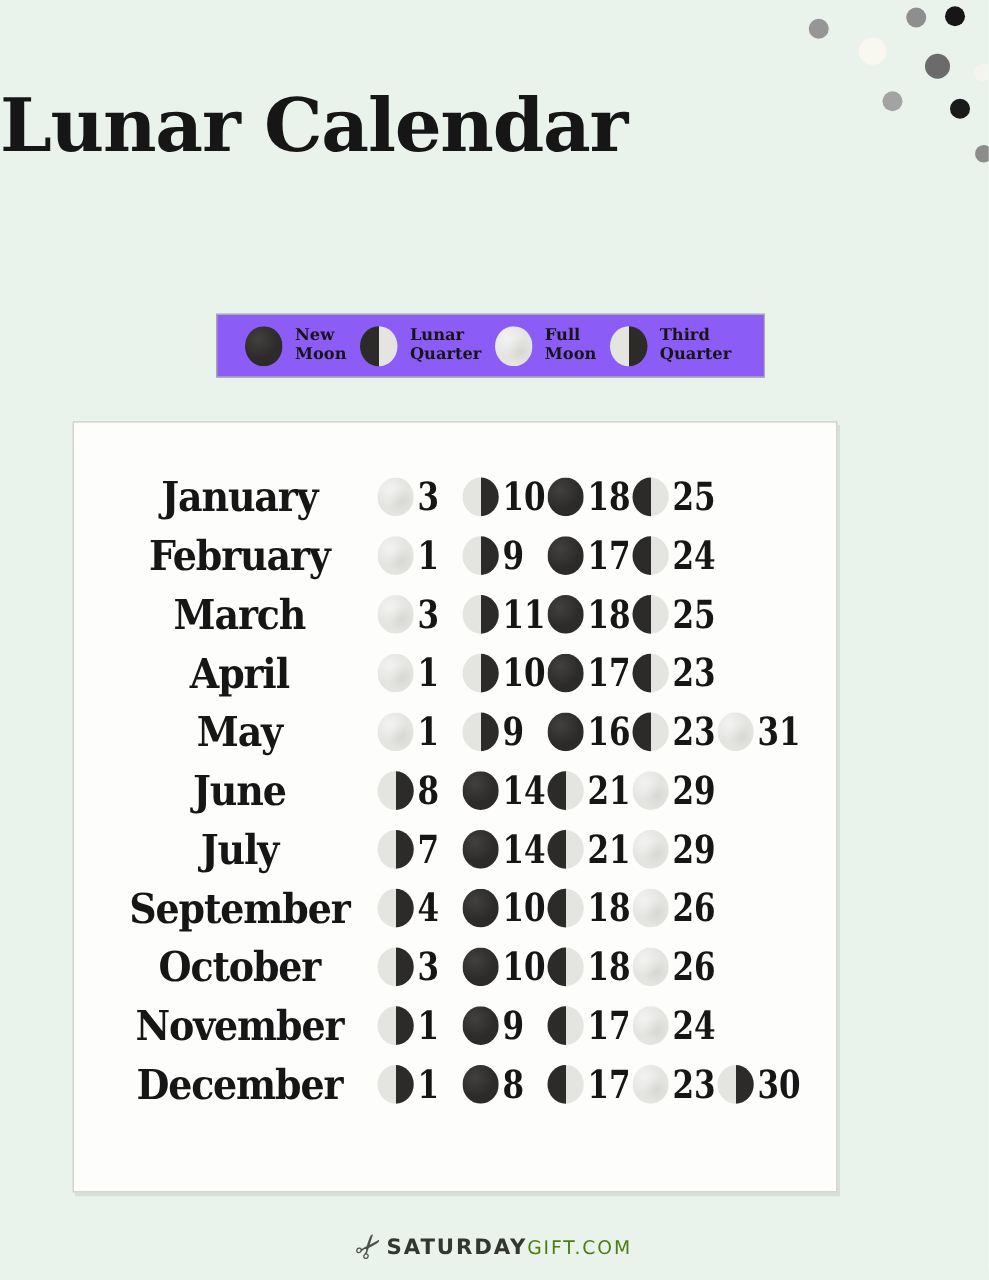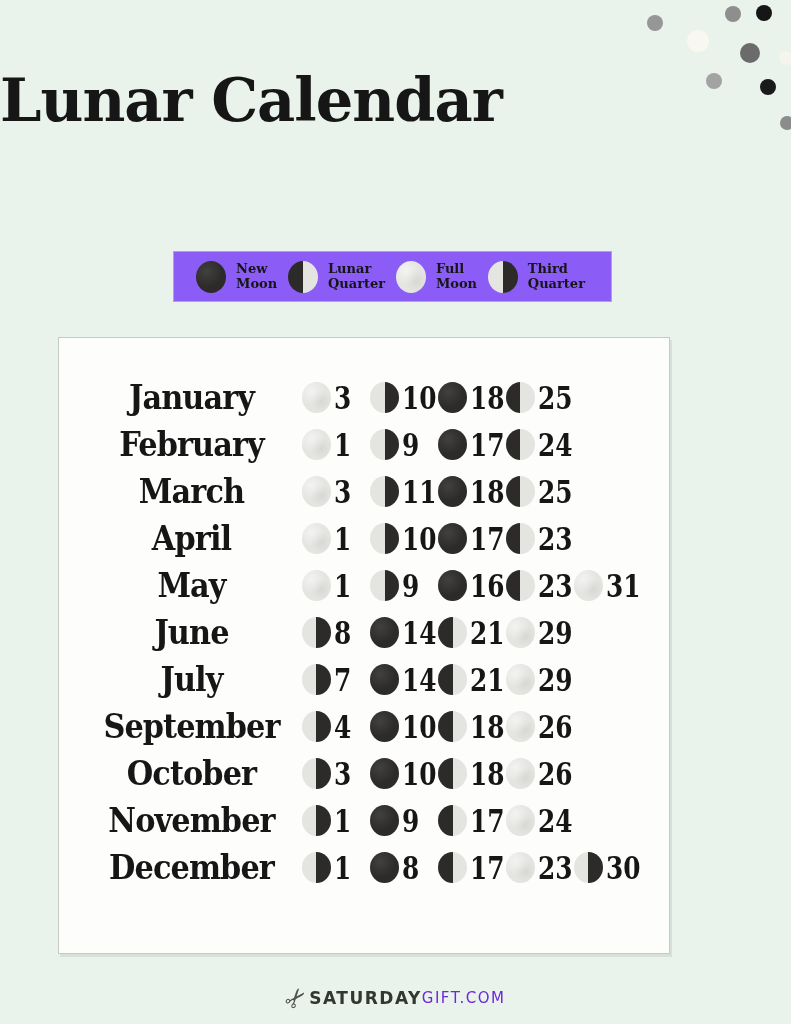--- a/index.html
+++ b/index.html
@@ -78,21 +78,21 @@
   .footer{
     position:absolute;top:978px;left:0;width:100%;height:40px;
     display:flex;align-items:center;justify-content:center;
     font-family:"DejaVu Sans","Liberation Sans",sans-serif;
   }
   .scissors{
     display:inline-block;font-size:26px;color:#4d524d;font-weight:normal;
     transform:rotate(-50deg);margin-right:2px;line-height:1;
   }
   .brand-bold{font-size:17px;font-weight:bold;letter-spacing:1.5px;color:#32372f;}
-  .brand-light{font-size:15px;letter-spacing:1.5px;color:#6d28d9;}
+  .brand-light{font-size:15px;letter-spacing:1.5px;color:#4d7c0f;}
 </style>
 </head>
 <body>
 
 <div class="page" style="--bg: #e9f3ec; --text: #161616; --moon-dark: #2d2b29; --moon-light: #e4e4e1;">
 
   <div id="dots">
       <div class="dot" style="left: 647px; top: 15px; height: 16px; width: 16px; background: rgb(150, 150, 150);"></div>
       <div class="dot" style="left: 725px; top: 6px; height: 16px; width: 16px; background: rgb(142, 142, 142);"></div>
       <div class="dot" style="left: 756px; top: 5px; height: 16px; width: 16px; background: rgb(22, 22, 22);"></div>

